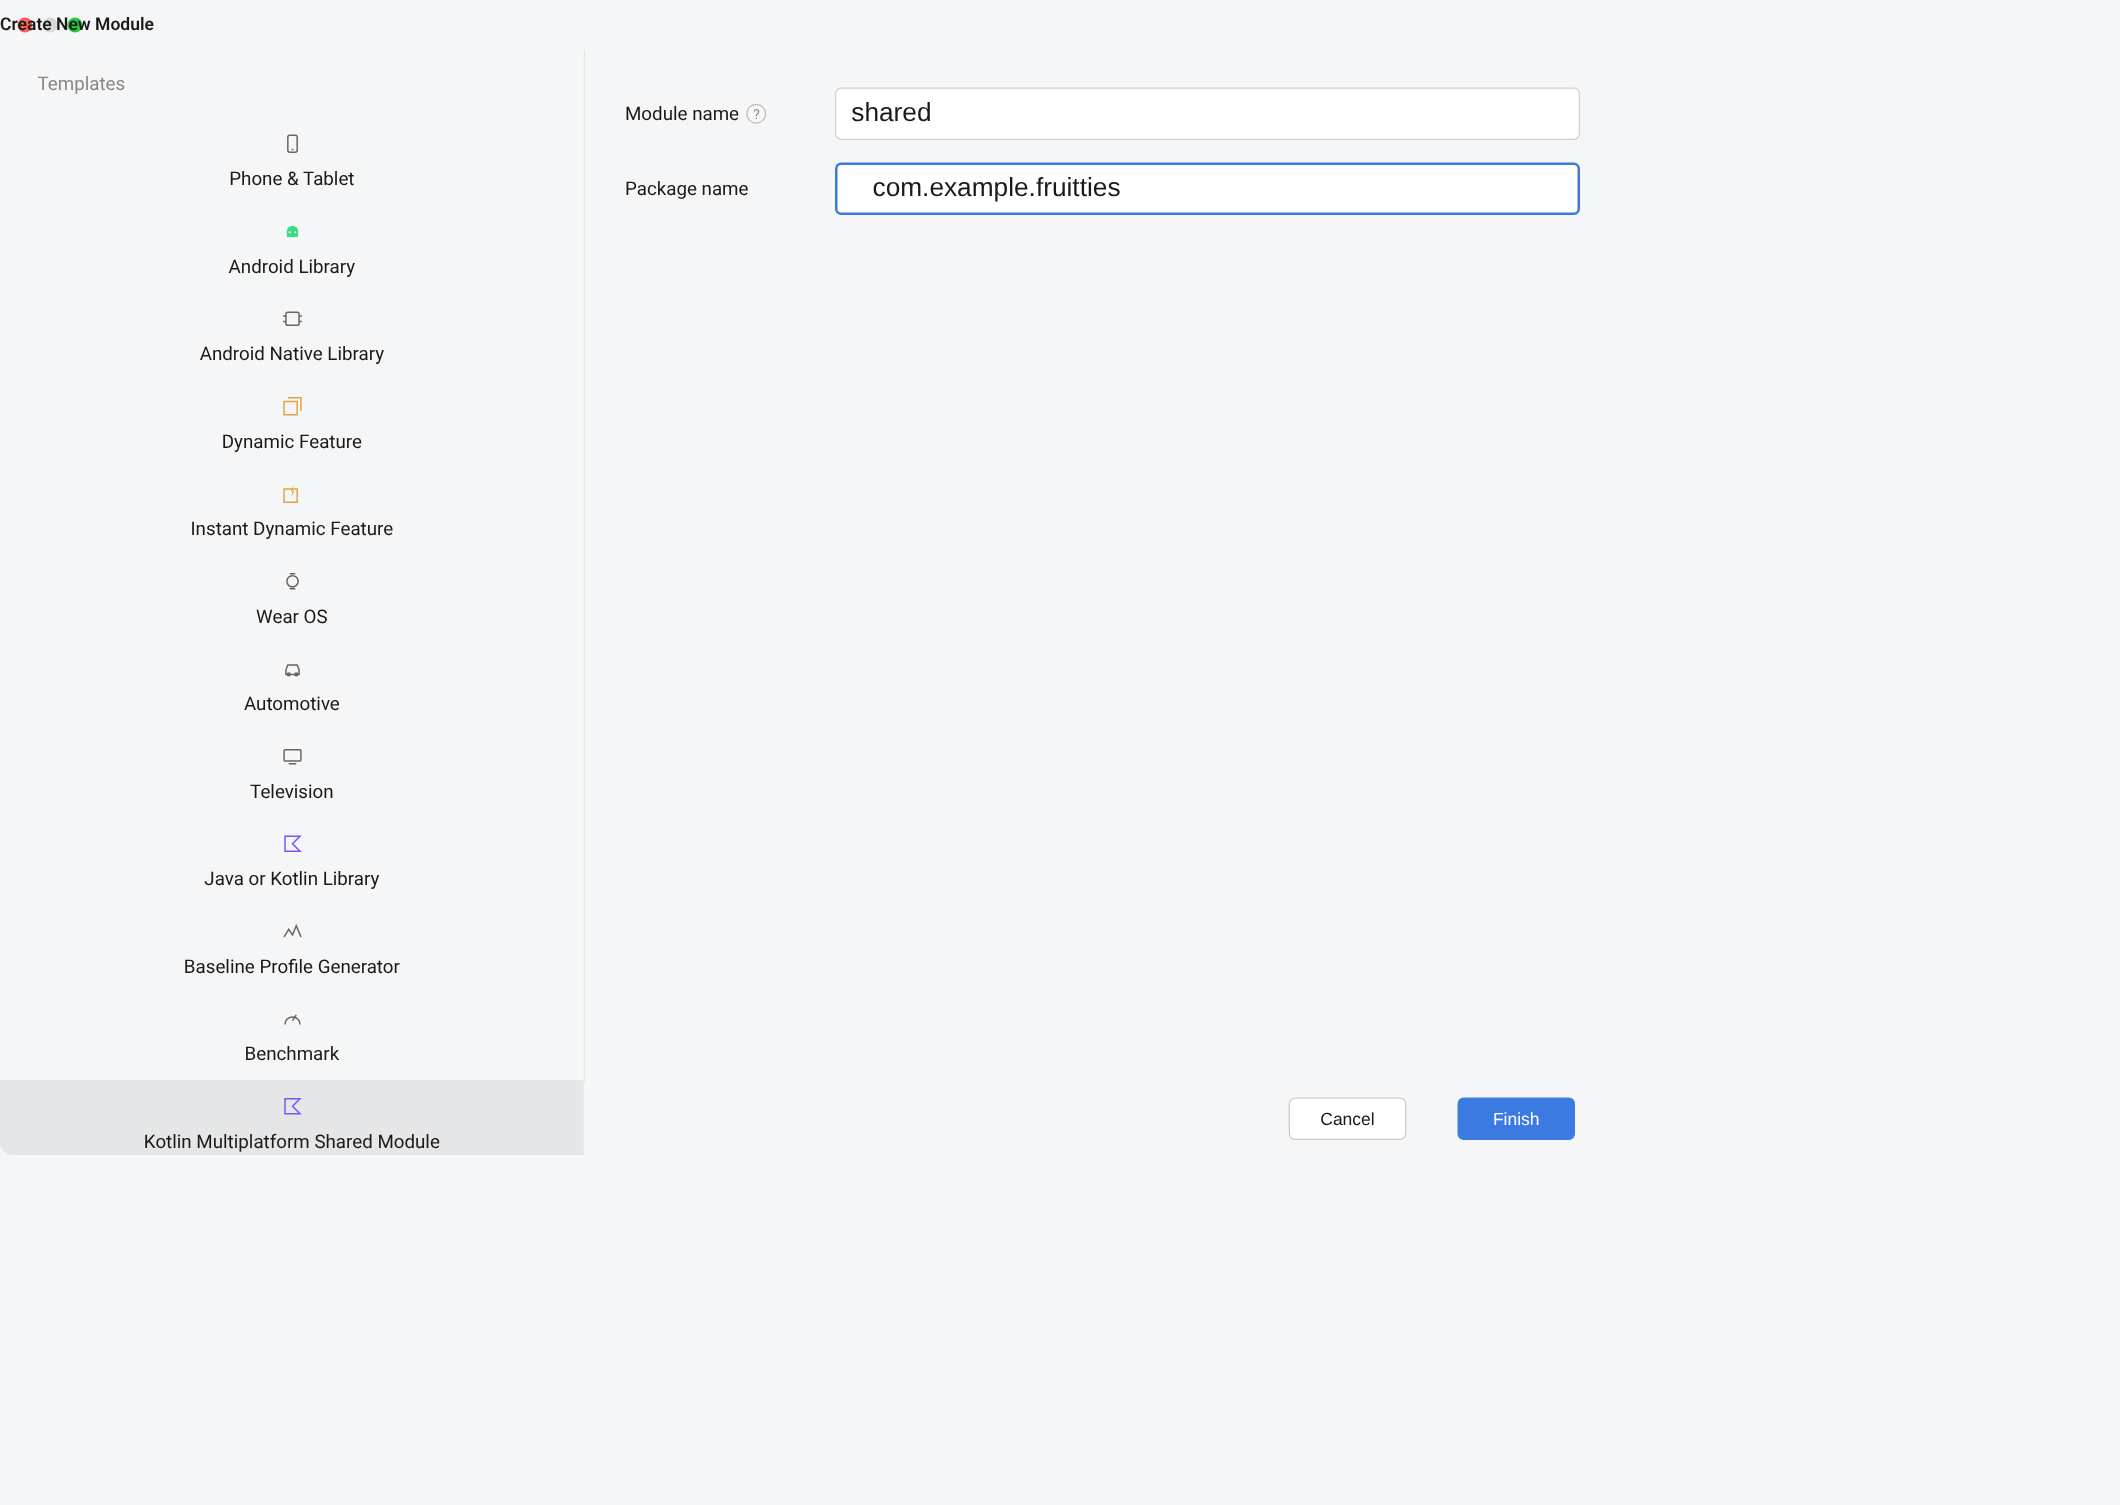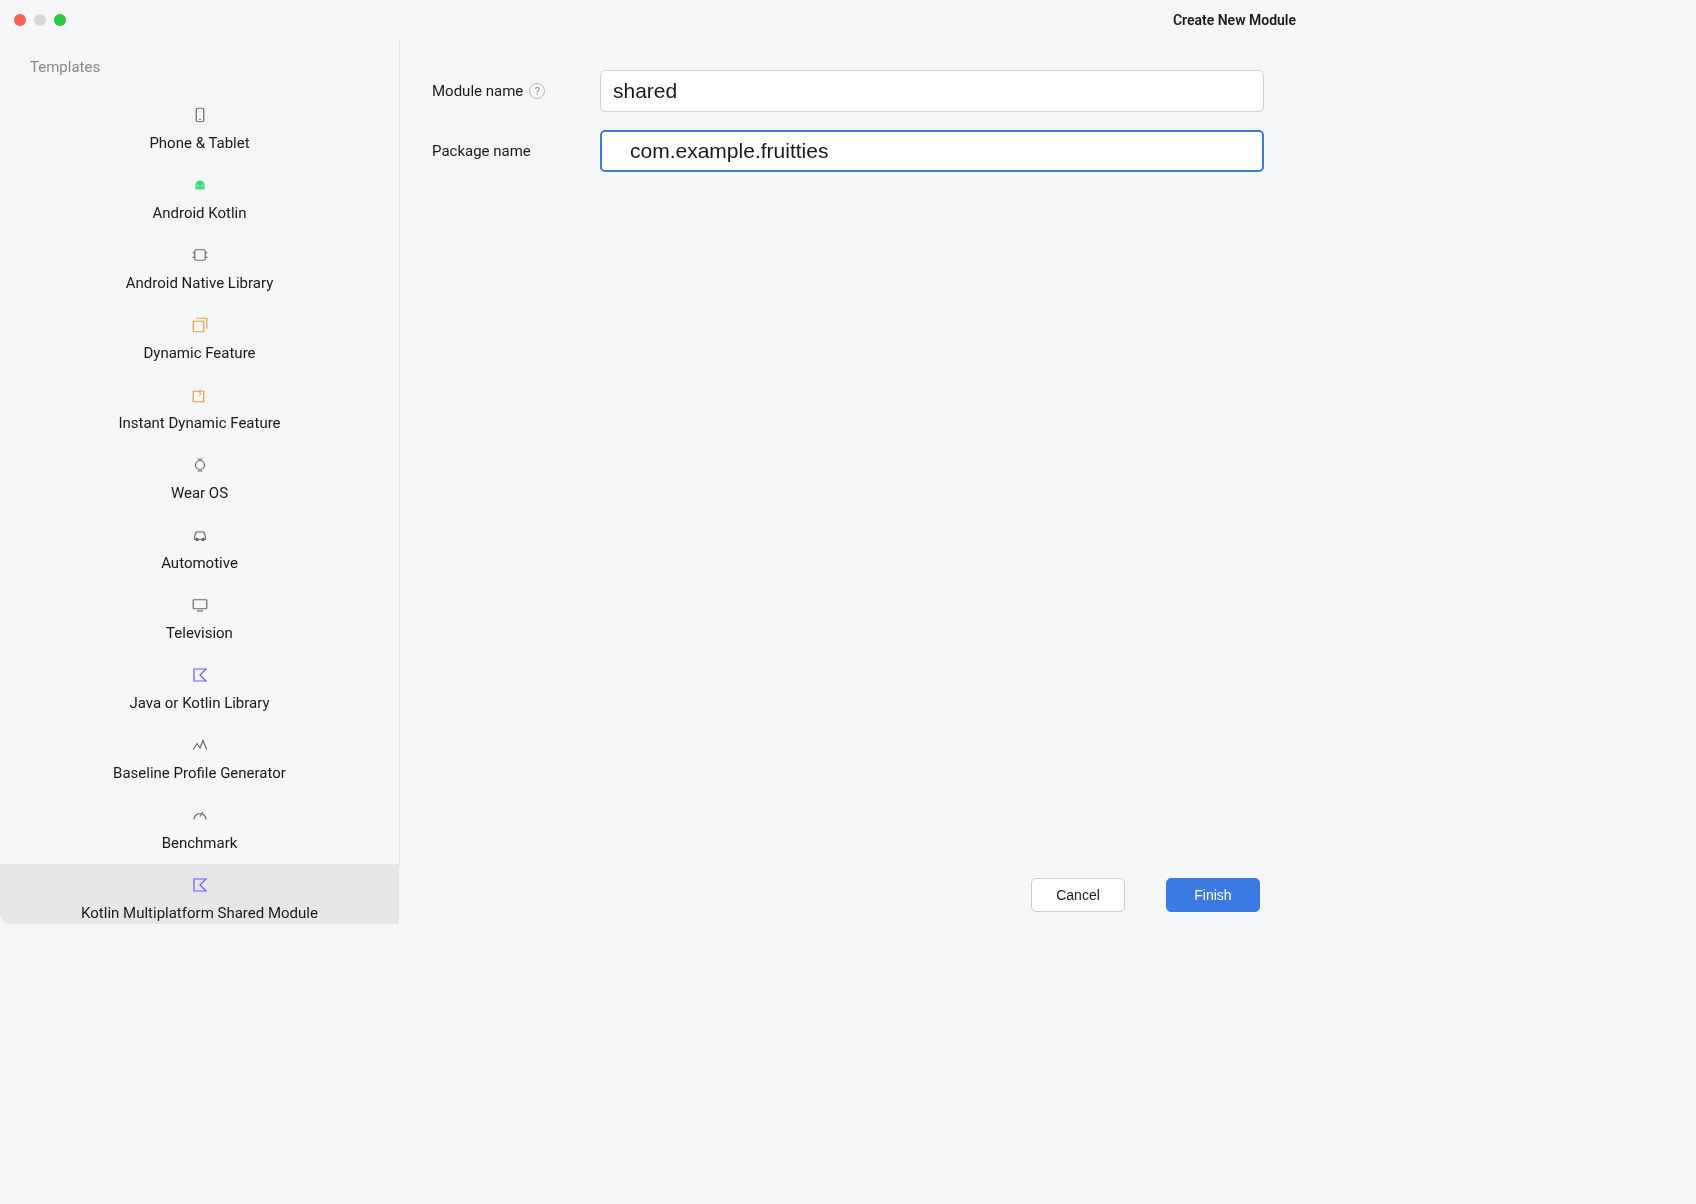--- a/index.html
+++ b/index.html
@@ -32,32 +32,32 @@
       height: 12px;
       border-radius: 50%;
     }
     .red { background: #ff5f57; }
     .yellow { background: #d8d8d8; }
     .green { background: #28c840; }
     .title {
       position: absolute;
       left: 0;
       right: 0;
-      text-align: right;
+      text-align: left;
       font-weight: 600;
       font-size: 14px;
       color: #1a1a1a;
       pointer-events: none;
     }
     .content {
       display: flex;
       height: calc(100% - 40px - 58px);
     }
     .sidebar {
-      width: 400px;
+      width: 468px;
       padding: 18px 0 0 0;
       border-right: 1px solid #e5e5e5;
     }
     .sidebar-title {
       font-size: 15px;
       color: #888;
       padding: 0 30px 18px 30px;
       font-weight: 400;
     }
     .sidebar-item {
@@ -192,21 +192,21 @@
     </div>
 
     <div class="sidebar-item">
       <span class="icon">
         <svg viewBox="0 0 24 24" fill="#3ddc84">
             <path d="M6 18h12v-6a6 6 0 10-12 0v6z"></path>
             <circle cx="9" cy="13" r="1" fill="#fff"></circle>
             <circle cx="15" cy="13" r="1" fill="#fff"></circle>
           </svg>
       </span>
-      <span>Android Kotlin</span>
+      <span>Android Library</span>
     </div>
 
     <div class="sidebar-item">
       <span class="icon">
         <svg viewBox="0 0 24 24" fill="none" stroke="#666" stroke-width="1.6">
             <rect x="5" y="5" width="14" height="14" rx="2"></rect>
             <line x1="5" y1="9" x2="2" y2="9"></line>
             <line x1="5" y1="15" x2="2" y2="15"></line>
             <line x1="22" y1="9" x2="19" y2="9"></line>
             <line x1="22" y1="15" x2="19" y2="15"></line>

